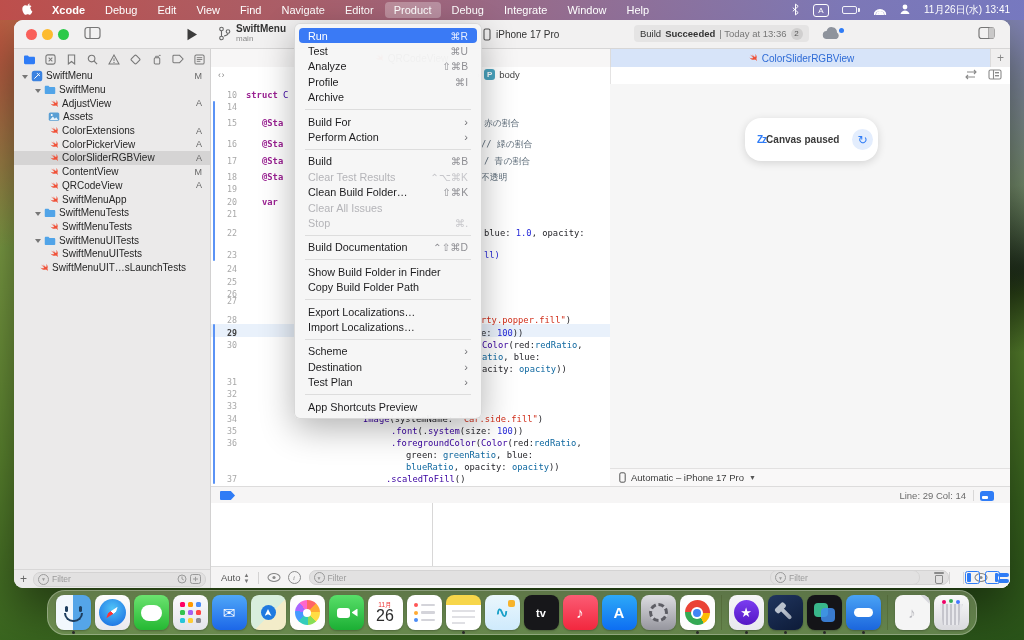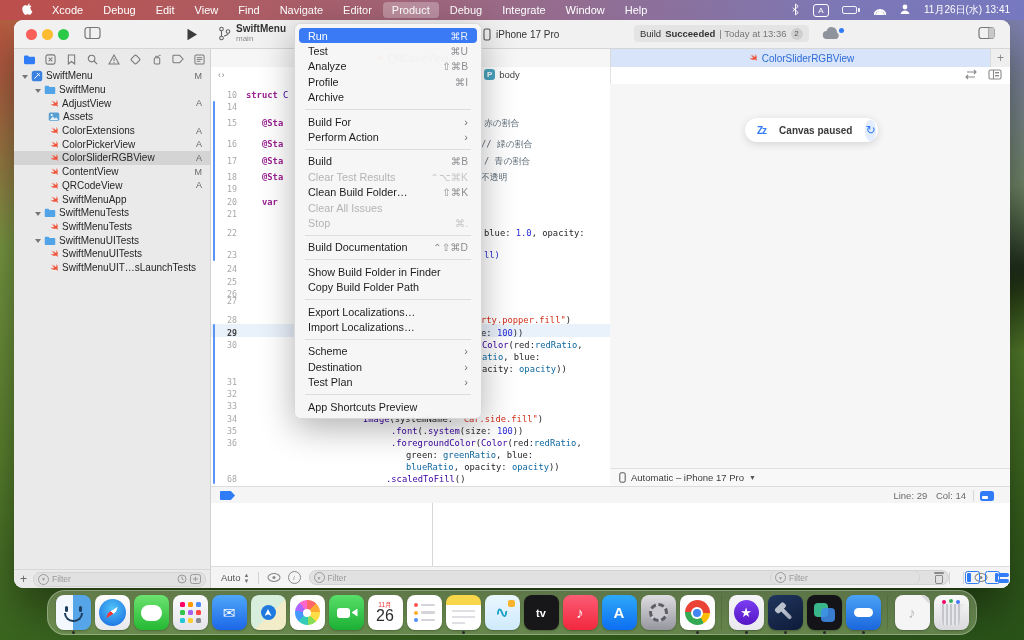--- a/index.html
+++ b/index.html
@@ -11,21 +11,21 @@
       radial-gradient(circle at -2% 7%, rgba(191,77,61,.95) 0%, rgba(191,77,61,0) 17%),
       radial-gradient(circle at 103% 0%, rgba(123,121,197,.95) 0%, rgba(123,121,197,0) 24%),
       radial-gradient(ellipse at 102% 42%, rgba(10,22,6,.92) 0%, rgba(10,22,6,0) 16%),
       linear-gradient(172deg,#a3a75e 0%,#83a349 28%,#5d8730 58%,#3a661f 82%,#2a5419 100%);}
   
   .menubar{position:absolute;top:0;left:0;right:0;height:20px;z-index:40;display:flex;align-items:center;
     padding:0 14px;box-sizing:border-box;color:#fff;font-size:11px;
     background:linear-gradient(90deg,rgba(190,77,76,.92) 0%,rgba(172,86,105,.9) 28%,rgba(148,103,150,.9) 55%,rgba(124,117,188,.92) 82%,rgba(118,120,193,.92) 100%);}
   .mb-left{display:flex;align-items:center;gap:2px}
   .mb-item{padding:2px 9px;border-radius:4px;white-space:nowrap}
-  .mb-item.bold{font-weight:normal}
+  .mb-item.bold{font-weight:bold}
   .mb-item.active{background:rgba(255,255,255,.28)}
   .mb-right{margin-left:auto;display:flex;align-items:center;gap:13px}
   .clock{font-size:10px}
   .inputA{width:14px;height:11px;border:1px solid #fff;border-radius:3px;font-size:8px;
           display:flex;align-items:center;justify-content:center}
   .batt{display:flex;align-items:center}
   .batt .body{width:15px;height:8px;border:1px solid rgba(255,255,255,.9);border-radius:2px;padding:1px;box-sizing:border-box}
   .batt .fill{width:70%;height:100%;background:#fff;border-radius:1px}
   .batt .nub{width:2px;height:4px;background:rgba(255,255,255,.9);border-radius:0 1px 1px 0;margin-left:1px}
   .wifi{width:13px;height:10px;position:relative}
@@ -87,22 +87,22 @@
   .hline{position:absolute;left:0;right:0;height:13px;background:#e9f1fb}
   .crow{position:absolute;left:0;right:0;height:12px;font-family:"DejaVu Sans Mono","Liberation Mono",monospace;font-size:8.8px;line-height:12px}
   .crow .num{position:absolute;left:0;width:26px;text-align:right;color:#a8a8a8;font-size:8.3px}
   .crow .num.cur{color:#444;font-weight:bold}
   .crow .frag{position:absolute;white-space:pre}
   .cx-k{color:#9b2393;font-weight:bold}.cx-t{color:#3900a0}.cx-f{color:#3900a0}
   .cx-v{color:#0f68a0}.cx-n{color:#272ad8}.cx-s{color:#d12f1b}.cx-c{color:#5d6c79}.cx-p{color:#1f1f24}
   .chbar{position:absolute;left:1.5px;width:2.5px;background:#5b93f5;border-radius:1px}
   
   .canvas{position:absolute;top:35px;left:399px;width:400px;height:384px;background:#f6f6f6}
-  .pill{position:absolute;left:135px;top:34px;width:133px;height:24px;background:#fff;border-radius:16px;
-        box-shadow:0 2px 8px rgba(0,0,0,.14);display:flex;align-items:center;padding:0 5px 0 12px;box-sizing:border-box;gap:13px}
+  .pill{position:absolute;left:135px;top:34px;width:133px;height:43px;background:#fff;border-radius:16px;
+        box-shadow:0 2px 8px rgba(0,0,0,.14);display:flex;align-items:center;padding:0 5px 0 12px;box-sizing:border-box;gap:0}
   .pill .zz{color:#2f7cf6;font-weight:bold;font-size:10px;letter-spacing:-1px}
   .pill .ptxt{font-size:10px;font-weight:bold;color:#3a3a3a;flex:1;white-space:nowrap}
   .pill .refresh{width:21px;height:21px;border-radius:50%;background:#e3edfd;color:#2f7cf6;font-size:12px;
         display:flex;align-items:center;justify-content:center}
   .canvasfooter{position:absolute;top:419px;left:399px;width:400px;height:18px;background:#f9f8f8;border-top:1px solid #e2e1e1;
         display:flex;align-items:center;gap:5px;padding:0 9px;box-sizing:border-box;font-size:9.5px;color:#3c3c3c}
   .chevdown{font-size:7px;color:#555}
   
   .statusrow{position:absolute;top:437px;left:0;right:0;height:17px;background:#f6f5f5;border-top:1px solid #dddcdc;border-bottom:1px solid #dddcdc}
   .bptag{position:absolute;left:9px;top:4px;width:15px;height:9px;background:#2f7cf6;border-radius:1px;
@@ -431,21 +431,21 @@
           <span class="lbl">SwiftMenuUITests</span>
         </div>
         <div class="trow" style="padding-left: 34px;">
           <span style="display:flex">
             <svg width="11" height="11" viewBox="0 0 16 16">
               <path fill="#f05138" d="M13.6 10c1.2-2.4.5-5.4-1.7-7.5.8 1.8.7 3.8-.2 5.2C10.3 6.2 8.6 4.7 6.8 3.2l2.9 4.1L4.4 3.6l4.8 5.2c-1.7.8-3.8.5-5.6-.8 1.6 2.9 5.1 4.1 8 3 .9.5 1.7 1.2 2.1 2.1.7-1 .6-2.2-.1-3.1z"></path>
             </svg>
           </span>
           <span class="lbl">SwiftMenuUITests</span>
         </div>
-        <div class="trow" style="padding-left: 34px;">
+        <div class="trow" style="padding-left: 24px;">
           <span style="display:flex">
             <svg width="11" height="11" viewBox="0 0 16 16">
               <path fill="#f05138" d="M13.6 10c1.2-2.4.5-5.4-1.7-7.5.8 1.8.7 3.8-.2 5.2C10.3 6.2 8.6 4.7 6.8 3.2l2.9 4.1L4.4 3.6l4.8 5.2c-1.7.8-3.8.5-5.6-.8 1.6 2.9 5.1 4.1 8 3 .9.5 1.7 1.2 2.1 2.1.7-1 .6-2.2-.1-3.1z"></path>
             </svg>
           </span>
           <span class="lbl">SwiftMenuUIT…sLaunchTests</span>
         </div>
       </div>
     <div class="navfilter">
       <span class="plusbtn">+</span>
@@ -603,21 +603,21 @@
           <span class="num">36</span>
           <span class="frag" style="left: 180px;"><span class="cx-f">.foregroundColor</span><span class="cx-p">(</span><span class="cx-t">Color</span><span class="cx-p">(red:</span><span class="cx-v">redRatio</span><span class="cx-p">,</span></span>
         </div>
         <div class="crow" style="top: 365px;">
           <span class="frag" style="left: 195px;"><span class="cx-p">green: </span><span class="cx-v">greenRatio</span><span class="cx-p">, blue:</span></span>
         </div>
         <div class="crow" style="top: 377px;">
           <span class="frag" style="left: 195px;"><span class="cx-v">blueRatio</span><span class="cx-p">, opacity: </span><span class="cx-v">opacity</span><span class="cx-p">))</span></span>
         </div>
         <div class="crow" style="top: 389px;">
-          <span class="num">68</span>
+          <span class="num">37</span>
           <span class="frag" style="left: 175px;"><span class="cx-f">.scaledToFill</span><span class="cx-p">()</span></span>
         </div>
       </div>
     <div class="gutter-sep"></div>
 
     <div class="canvas">
       <div class="pill">
         <span class="zz">Zz</span>
         <span class="ptxt">Canvas paused</span>
         <span class="refresh">↻</span>
@@ -627,21 +627,21 @@
       <svg width="7" height="11" viewBox="0 0 7 11">
           <rect x="0.8" y="0.8" width="5.4" height="9.4" rx="1.3" fill="none" stroke="#555" stroke-width="1"></rect>
         </svg>
       <span>Automatic – iPhone 17 Pro</span>
       <span class="chevdown">▼</span>
     </div>
 
     <div class="statusrow">
       <span class="bptag"></span>
       <span class="linecol"><span>Line: 29</span>
-        <span style="margin-left:6px">Col: 14</span></span>
+        <span style="">Col: 14</span></span>
       <span class="lc-sep"></span>
       <span class="editoropt"></span>
     </div>
 
     <div class="debug"></div>
     <div class="dbg-vsep"></div>
     <div class="debugbar">
       <span class="autolbl">
         <span>Auto</span>
           <span class="ud">▲<br>▼</span>

